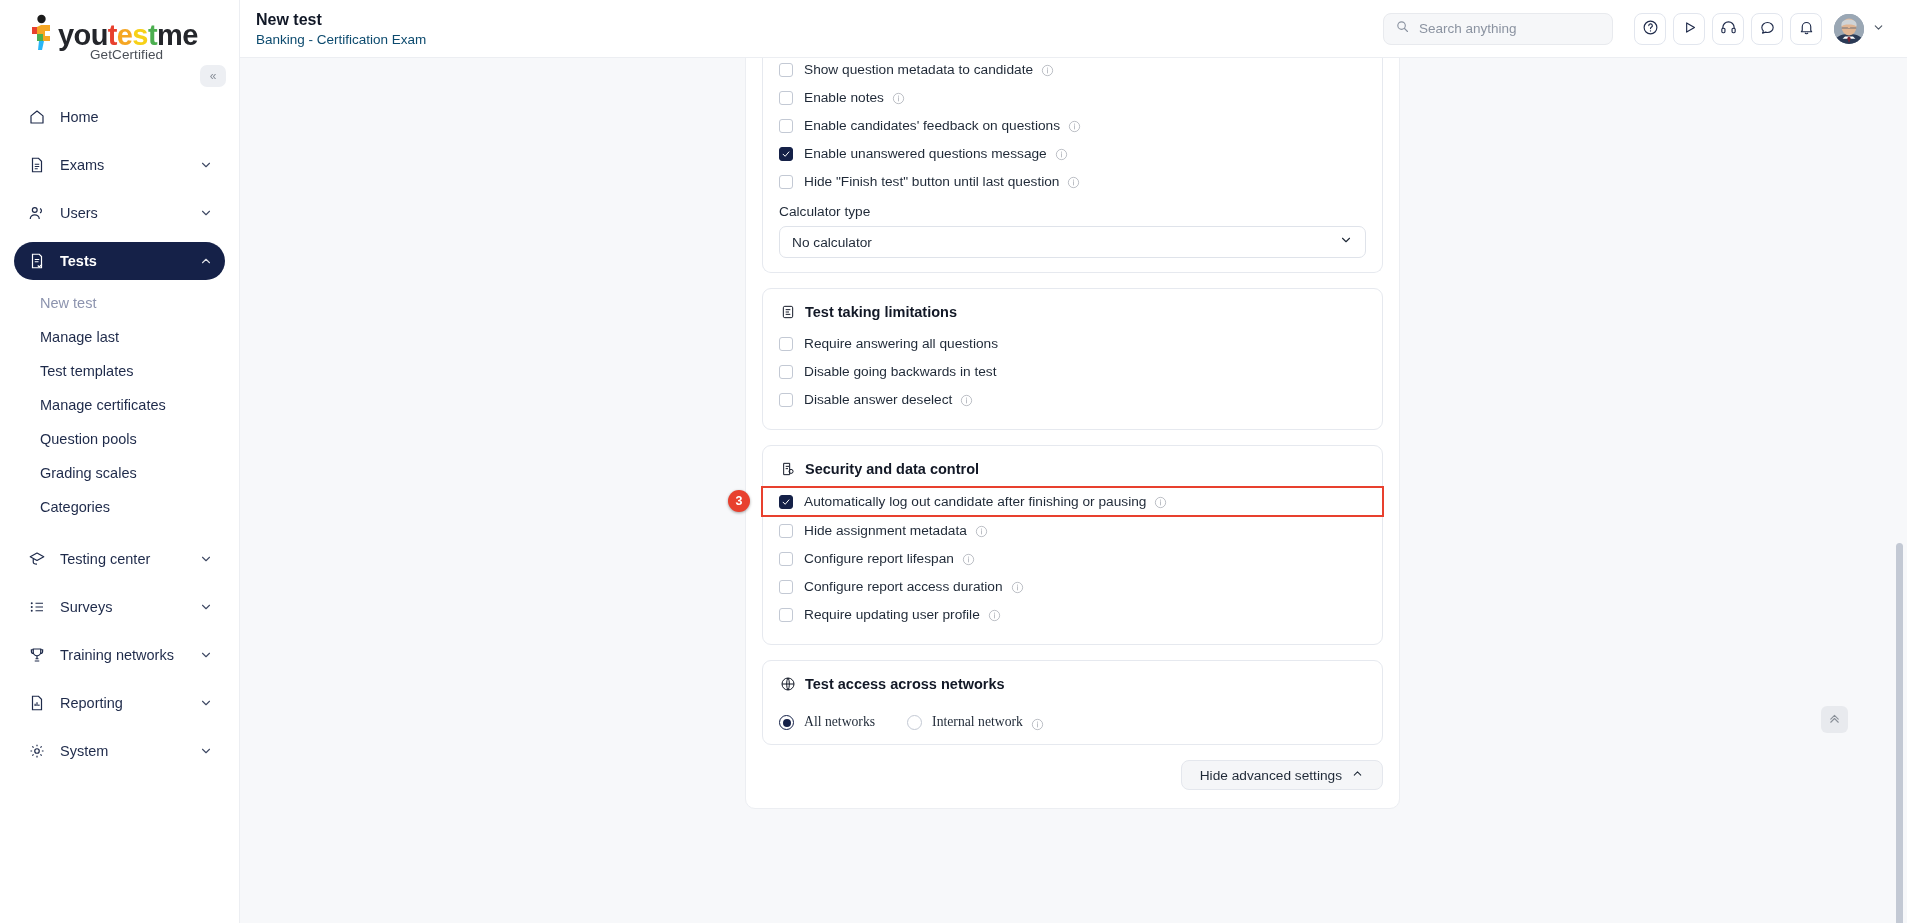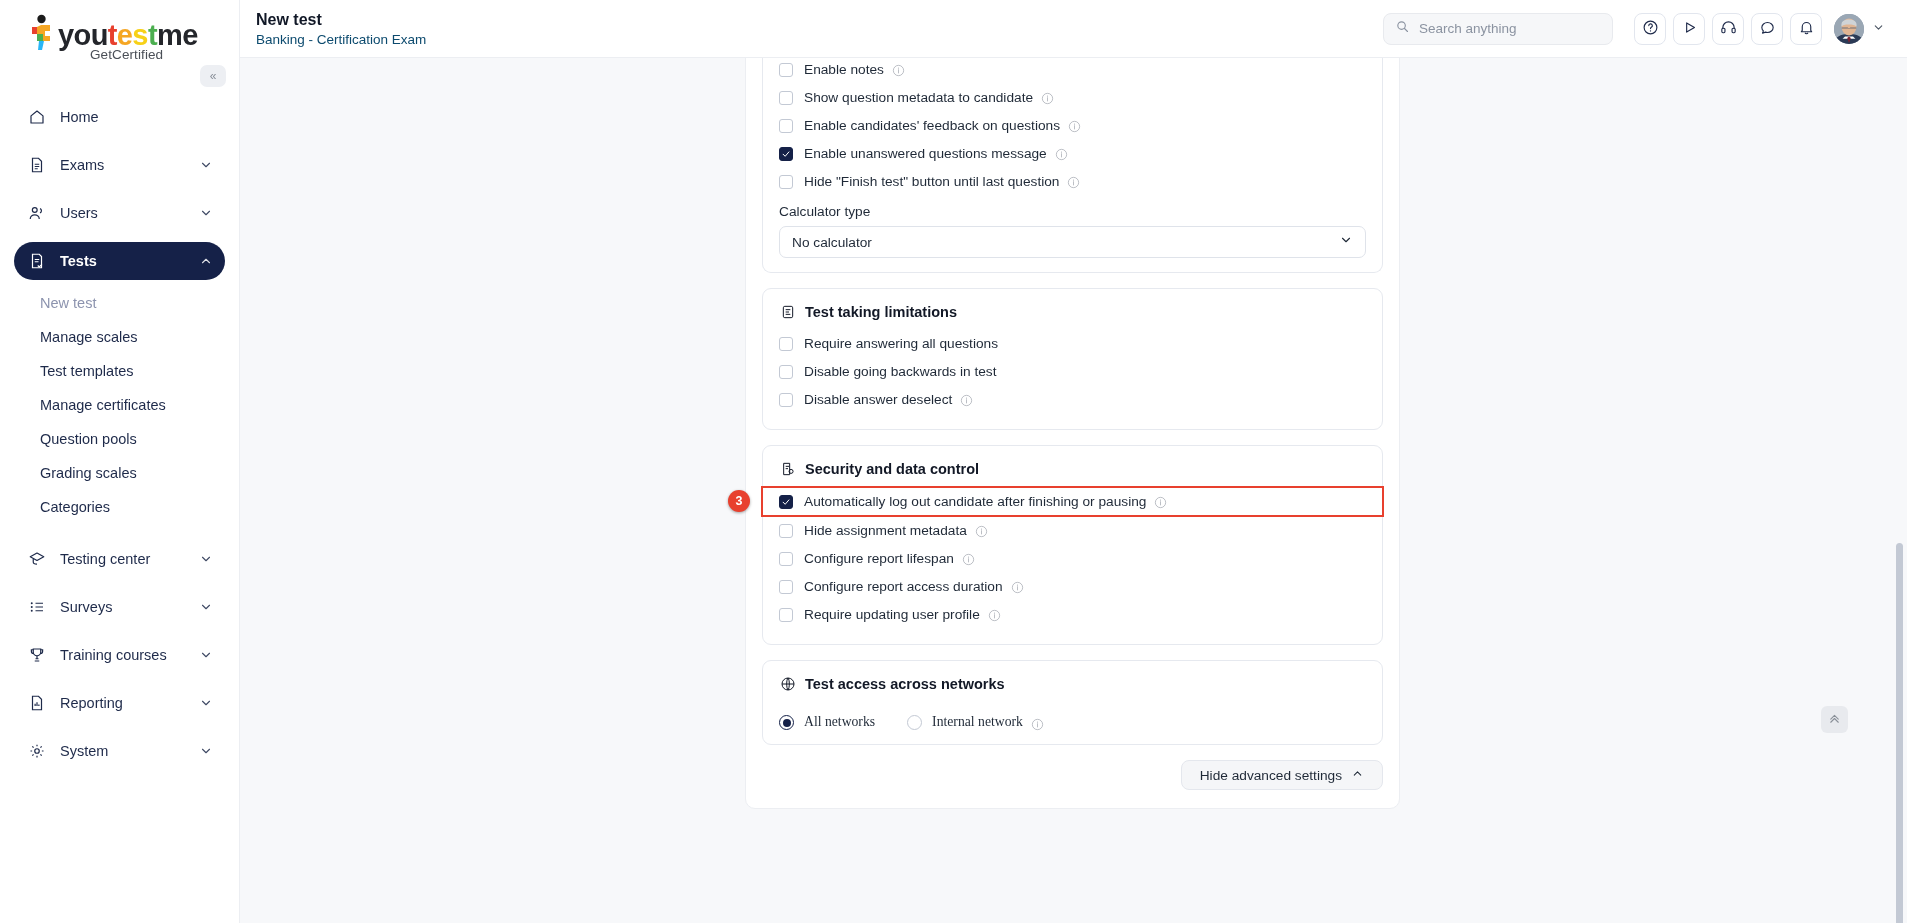--- a/index.html
+++ b/index.html
@@ -316,21 +316,21 @@
         <span class="ni-label">Tests</span>
         <span class="chev">
           <svg viewBox="0 0 24 24">
               <path d="M6 15 L12 9 L18 15" stroke-linecap="round" stroke-linejoin="round"></path>
             </svg>
         </span>
       </div>
 
       <div class="subnav">
         <div class="subitem current">New test</div>
-        <div class="subitem">Manage scales</div>
+        <div class="subitem">Manage last</div>
         <div class="subitem">Test templates</div>
         <div class="subitem">Manage certificates</div>
         <div class="subitem">Question pools</div>
         <div class="subitem">Grading scales</div>
         <div class="subitem">Categories</div>
       </div>
 
       <div class="nav-item" style="margin-top:18px">
         <span class="ni-icon">
           <svg viewBox="0 0 24 24">
@@ -365,21 +365,21 @@
 
       <div class="nav-item" style="margin-top:10px">
         <span class="ni-icon">
           <svg viewBox="0 0 24 24">
               <path d="M7 4h10v4a5 5 0 0 1-10 0Z"></path>
               <path d="M7 5H4.5v2a3 3 0 0 0 3 3"></path>
               <path d="M17 5h2.5v2a3 3 0 0 1-3 3"></path>
               <path d="M12 13v4M9 20h6M10 17h4"></path>
             </svg>
         </span>
-        <span class="ni-label">Training courses</span>
+        <span class="ni-label">Training networks</span>
         <span class="chev">
           <svg viewBox="0 0 24 24">
               <path d="M6 9 L12 15 L18 9" stroke-linecap="round" stroke-linejoin="round"></path>
             </svg>
         </span>
       </div>
 
       <div class="nav-item" style="margin-top:10px">
         <span class="ni-icon">
           <svg viewBox="0 0 24 24">
@@ -500,33 +500,33 @@
 
     <main class="main">
       <div class="main-inner">
 
         <section class="outer-card">
 
           <div class="setting-card first">
 
             <div class="check-row">
               <span class="cbox"></span>
+              <span class="check-label">Show question metadata to candidate</span>
+              <span class="info-i">
+                <svg viewBox="0 0 24 24">
+                    <circle cx="12" cy="12" r="9.5"></circle>
+                    <path d="M12 10.5v6" stroke-linecap="round"></path>
+                    <circle cx="12" cy="7.6" r="1" fill="#6b7280" stroke="none"></circle>
+                  </svg>
+              </span>
+            </div>
+
+            <div class="check-row">
+              <span class="cbox"></span>
               <span class="check-label">Enable notes</span>
-              <span class="info-i">
-                <svg viewBox="0 0 24 24">
-                    <circle cx="12" cy="12" r="9.5"></circle>
-                    <path d="M12 10.5v6" stroke-linecap="round"></path>
-                    <circle cx="12" cy="7.6" r="1" fill="#6b7280" stroke="none"></circle>
-                  </svg>
-              </span>
-            </div>
-
-            <div class="check-row">
-              <span class="cbox"></span>
-              <span class="check-label">Show question metadata to candidate</span>
               <span class="info-i">
                 <svg viewBox="0 0 24 24">
                     <circle cx="12" cy="12" r="9.5"></circle>
                     <path d="M12 10.5v6" stroke-linecap="round"></path>
                     <circle cx="12" cy="7.6" r="1" fill="#6b7280" stroke="none"></circle>
                   </svg>
               </span>
             </div>
 
             <div class="check-row">

